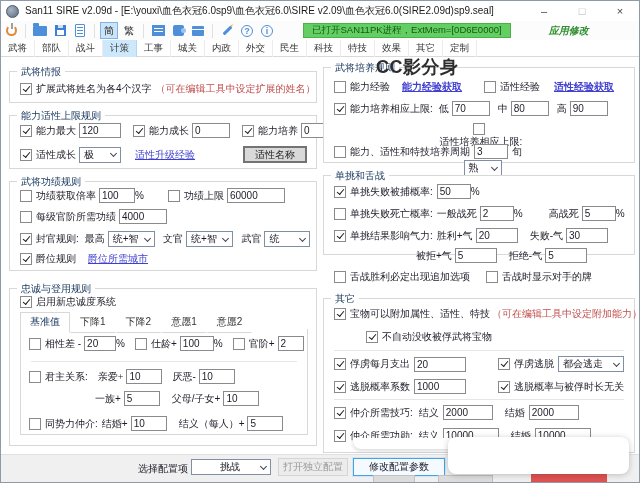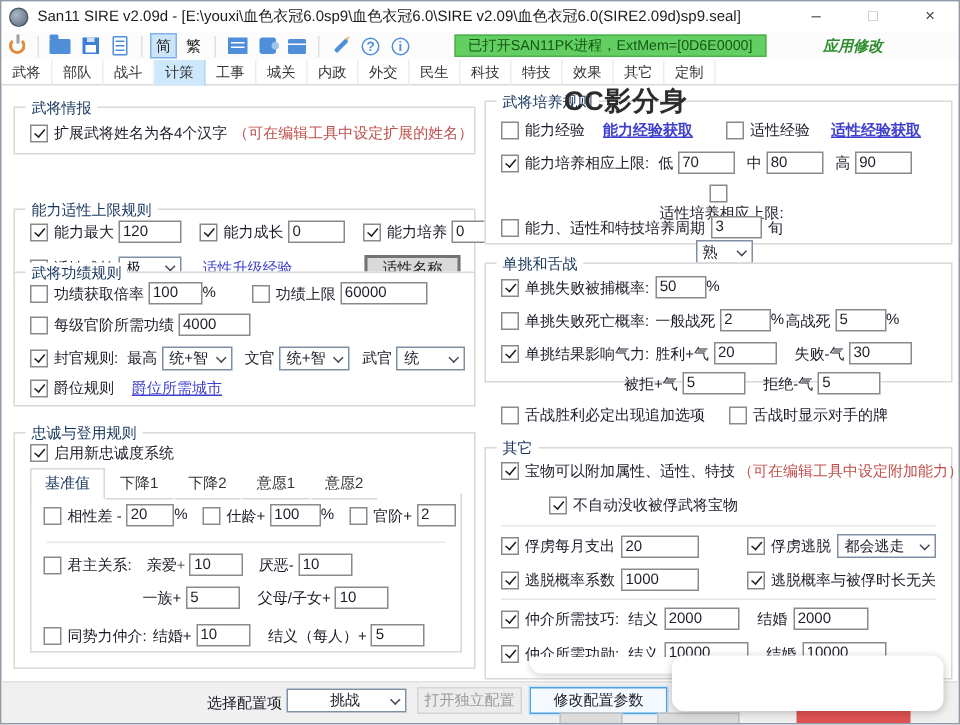--- a/index.html
+++ b/index.html
@@ -161,21 +161,21 @@
 
   <div class="group" style="left:8px; top:70px; width:308px; height:32px;">
     <div class="gtitle">武将情报</div>
     <div class="g-row" style="top:10px;">
       <span class="cb on"></span>
       <span class="lab">扩展武将姓名为各4个汉字</span>
       <span class="red" style="margin-left:4px;">（可在编辑工具中设定扩展的姓名）</span>
     </div>
   </div>
 
-  <div class="group" style="left:8px; top:114px; width:308px; height:54px;margin-top:24px;">
+  <div class="group" style="left:8px; top:114px; width:308px; height:54px;">
     <div class="gtitle">能力适性上限规则</div>
     <div class="g-row" style="top:7px;">
       <span class="cb on"></span>
       <span class="lab">能力最大</span>
       <input class="inp" style="width: 42px; margin-left: 3px;" value="120">
       <span class="cb on" style="margin-left:12px;"></span>
       <span class="lab">能力成长</span>
       <input class="inp" style="width: 38px; margin-left: 3px;" value="0">
       <span class="cb on" style="margin-left:12px;"></span>
       <span class="lab">能力培养</span>
@@ -340,21 +340,21 @@
       <span class="lab">单挑失败被捕概率:</span>
       <input class="inp" style="width: 34px; margin-left: 4px;" value="50">
       <span class="lab">%</span>
     </div>
     <div class="g-row" style="top:30px;">
       <span class="cb"></span>
       <span class="lab">单挑失败死亡概率:</span>
       <span class="lab" style="margin-left:4px;">一般战死</span>
       <input class="inp" style="width: 34px; margin-left: 3px;" value="2">
       <span class="lab">%</span>
-      <span class="lab" style="margin-left:1px;">高战死</span>
+      <span class="lab" style="margin-left:26px;">高战死</span>
       <input class="inp" style="width: 34px; margin-left: 3px;" value="5">
       <span class="lab">%</span>
     </div>
     <div class="g-row" style="top:52px;">
       <span class="cb on"></span>
       <span class="lab">单挑结果影响气力:</span>
       <span class="lab" style="margin-left:4px;">胜利+气</span>
       <input class="inp" style="width: 42px; margin-left: 3px;" value="20">
       <span class="lab" style="margin-left:12px;">失败-气</span>
       <input class="inp" style="width: 42px; margin-left: 3px;" value="30">

